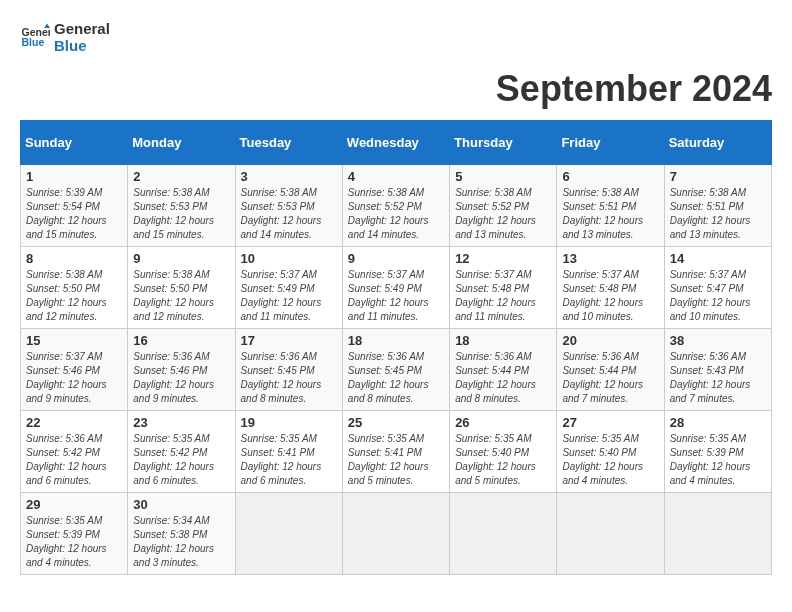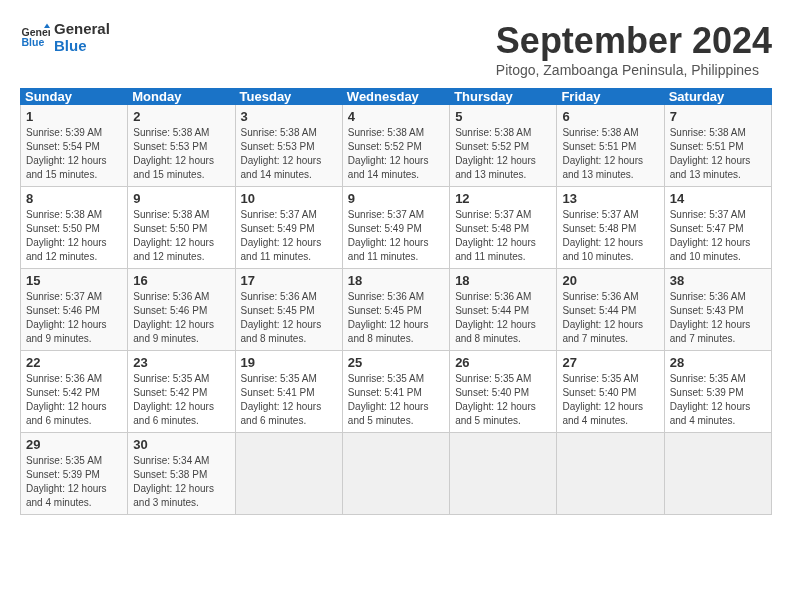--- a/index.html
+++ b/index.html
@@ -19,42 +19,43 @@
     .logo {
       display: flex;
       align-items: center;
       gap: 4px;
     }
     .logo-icon {
       width: 30px;
       height: 30px;
     }
     .title-block {
-      text-align: left;
+      text-align: right;
+      margin-top: 48px;
     }
     .month-title {
       font-size: 36px;
       font-weight: bold;
       color: #333;
     }
     .subtitle {
       font-size: 14px;
       color: #555;
     }
     table {
       width: 100%;
       border-collapse: collapse;
       font-size: 11px;
     }
     thead tr {
       background-color: #1a73c7;
       color: #fff;
     }
     thead th {
-      padding: 0 4px;
+      padding: 14px 4px;
       text-align: left;
       font-size: 13px;
       font-weight: bold;
       border: 1px solid #1a73c7;
     }
     tbody tr {
       vertical-align: top;
     }
     tbody td {
       border: 1px solid #ccc;
@@ -72,20 +73,21 @@
       font-size: 13px;
       font-weight: bold;
       color: #333;
       display: block;
       margin-bottom: 2px;
     }
     .day-info {
       font-size: 10px;
       color: #444;
       line-height: 1.4;
+      font-style: italic;
     }
     .empty-cell {
       background-color: #f0f0f0 !important;
     }
   </style>
 </head>
 <body>
 
 <div class="header">
   <div class="logo">
@@ -94,21 +96,20 @@
       <text x="2" y="32" font-size="14" font-weight="bold" fill="#1a73c7">Blue</text>
       <polygon points="32,8 40,8 36,2" fill="#1a73c7"></polygon>
     </svg>
     <div>
       <div style="font-size:15px;font-weight:bold;color:#333;">General</div>
       <div style="font-size:15px;font-weight:bold;color:#1a73c7;">Blue</div>
     </div>
   </div>
   <div class="title-block">
     <div class="month-title">September 2024</div>
-    <div class="subtitle">Pitogo, Zamboanga Peninsula, Philippines</div>
   </div>
 </div>
 
 <table>
   <thead>
     <tr>
       <th>Sunday</th>
       <th>Monday</th>
       <th>Tuesday</th>
       <th>Wednesday</th>

